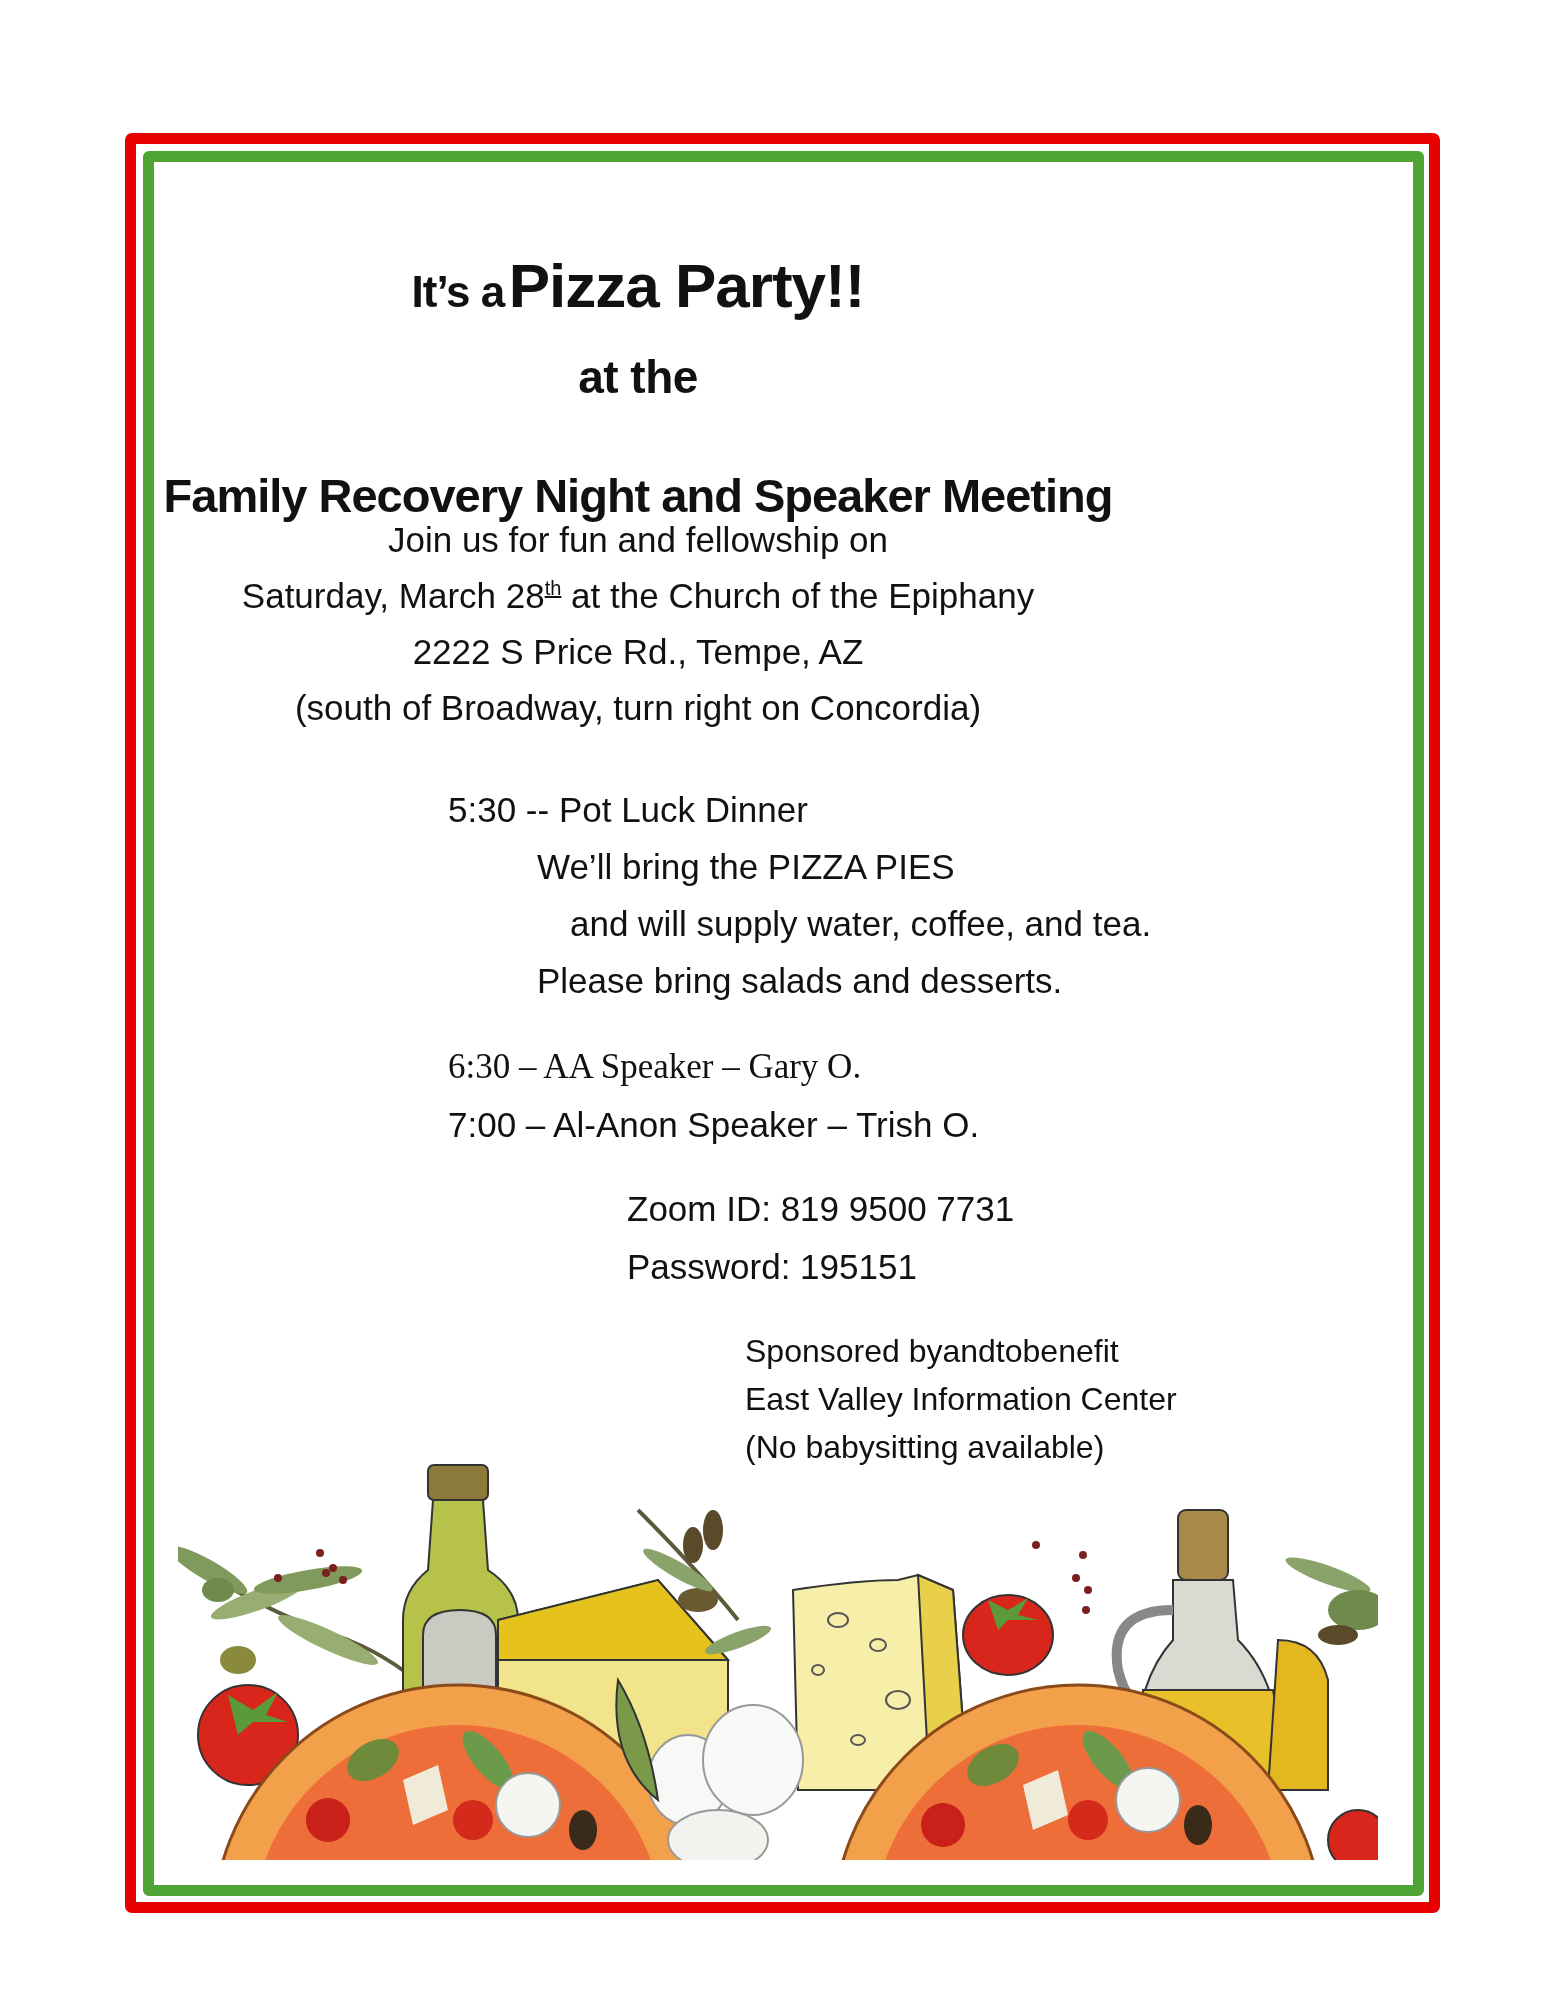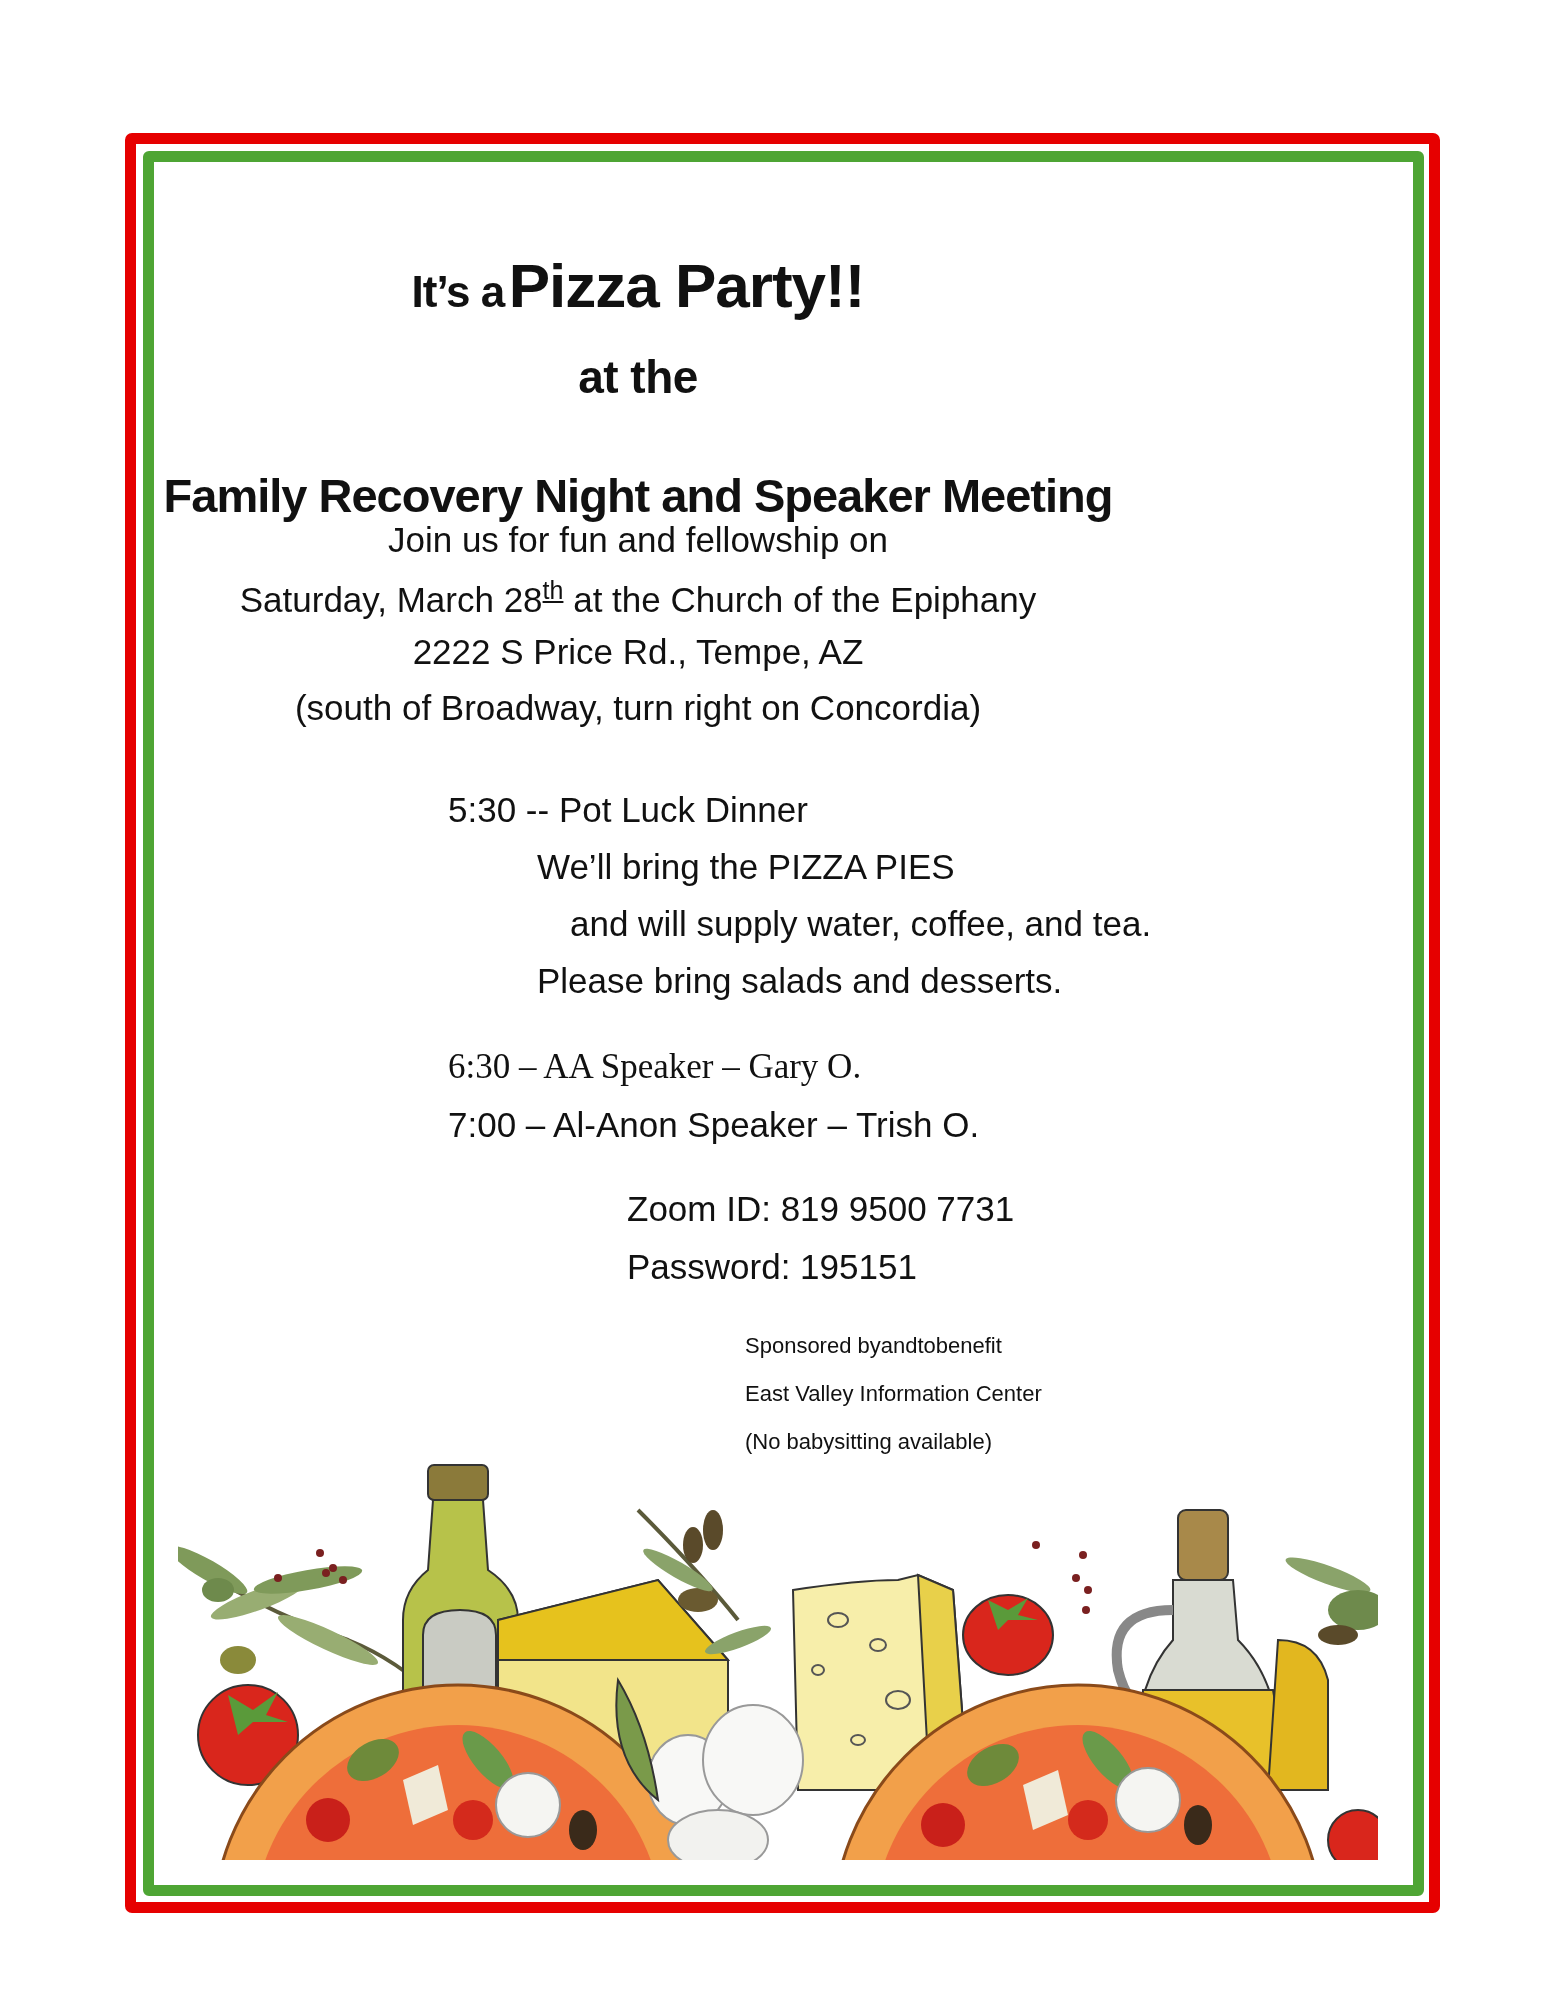--- a/index.html
+++ b/index.html
@@ -7,31 +7,31 @@
   .border-red { position:absolute; left:125px; top:133px; width:1293px; height:1758px; border:11px solid #e60000; border-radius:7px; }
   .border-green { position:absolute; left:143px; top:151px; width:1259px; height:1723px; border:11px solid #4ea534; border-radius:6px; }
   .center-line { position:absolute; left:0; width:1276px; text-align:center; white-space:nowrap; }
   .title1 { top:250px; }
   .title1 .small { font-weight:bold; font-size:44px; letter-spacing:-1px; }
   .title1 .big { font-weight:bold; font-size:62px; letter-spacing:-1px; }
   .title2 { top:350px; font-weight:bold; font-size:46px; letter-spacing:-0.5px; }
   .title3 { top:425px; font-weight:bold; font-size:47px; letter-spacing:-1px;margin-top:43px; }
   .body-line { font-size:35px; }
   .b1 { top:520px; } .b2 { top:576px; } .b3 { top:632px; } .b4 { top:688px; }
-  sup { font-size:25px;text-decoration:underline; }
+  sup { font-size:20px;text-decoration:underline; }
   .abs { position:absolute; white-space:nowrap; font-size:35px; }
   .s1 { left:448px; top:790px; }
   .s2 { left:537px; top:847px; }
   .s3 { left:570px; top:904px; }
   .s4 { left:537px; top:961px; }
   .s5 { left:448px; top:1047px;font-family:Liberation Serif, serif; }
   .s6 { left:448px; top:1105px; }
   .z1 { left:627px; top:1189px; }
   .z2 { left:627px; top:1247px; }
-  .sp { position:absolute; left:745px; font-size:22px; white-space:nowrap; }
+  .sp { position:absolute; left:745px; font-size:32px; white-space:nowrap; }
   .sp1 { top:1333px; } .sp2 { top:1381px; } .sp3 { top:1429px; }
   .illus { position:absolute; left:178px; top:1460px; width:1200px; height:400px; overflow:hidden; }
 </style>
 </head>
 <body>
 
 <div class="border-red"></div>
 <div class="border-green"></div>
 
 <div class="center-line title1">

